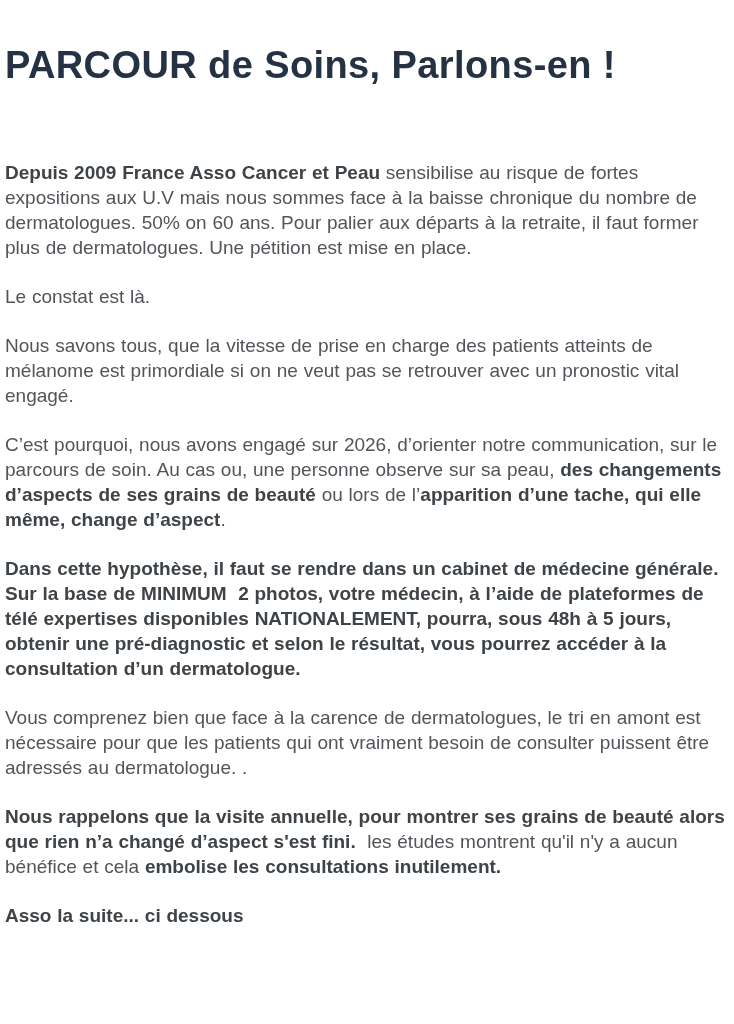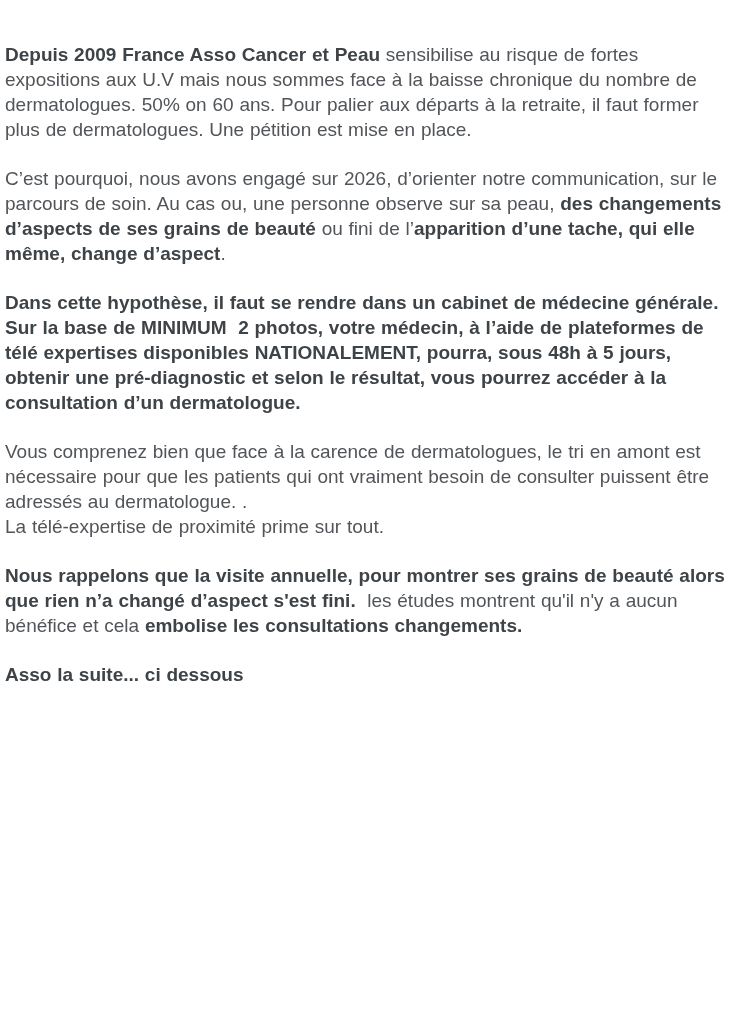--- a/index.html
+++ b/index.html
@@ -37,41 +37,48 @@
   p.para .b {
     font-weight: bold;
     color: #3e4347;
   }
 </style>
 </head>
 <body>
 
 <div class="page">
 
+  <h1 class="title">PARCOUR de Soins, Parlons-en !</h1>
 
   <p class="para">
     <span class="b">Depuis 2009 France Asso Cancer et Peau</span><span> sensibilise au risque de fortes expositions aux U.V mais nous sommes face à la baisse chronique du nombre de dermatologues. 50% on 60 ans. Pour palier aux départs à la retraite, il faut former plus de dermatologues. Une pétition est mise en place.</span>
   </p>
 
-
+  <p class="para">
+    <span>Le constat est là.</span>
+  </p>
 
   <p class="para">
-    <span>C’est pourquoi, nous avons engagé sur 2026, d’orienter notre communication, sur le parcours de soin. Au cas ou, une personne observe sur sa peau, </span><span class="b">des changements d’aspects de ses grains de beauté</span><span> ou fini de l’</span><span class="b">apparition d’une tache, qui elle même, change d’aspect</span><span>.</span>
+    <span>Nous savons tous, que la vitesse de prise en charge des patients atteints de mélanome est primordiale si on ne veut pas se retrouver avec un pronostic vital engagé.</span>
+  </p>
+
+  <p class="para">
+    <span>C’est pourquoi, nous avons engagé sur 2026, d’orienter notre communication, sur le parcours de soin. Au cas ou, une personne observe sur sa peau, </span><span class="b">des changements d’aspects de ses grains de beauté</span><span> ou lors de l’</span><span class="b">apparition d’une tache, qui elle même, change d’aspect</span><span>.</span>
   </p>
 
   <p class="para">
     <span class="b">Dans cette hypothèse, il faut se rendre dans un cabinet de médecine générale. Sur la base de MINIMUM&nbsp; 2 photos, votre médecin, à l’aide de plateformes de télé expertises disponibles NATIONALEMENT, pourra, sous 48h à 5 jours, obtenir une pré-diagnostic et selon le résultat, vous pourrez accéder à la consultation d’un dermatologue.</span>
   </p>
 
   <p class="para">
-    <span>Vous comprenez bien que face à la carence de dermatologues, le tri en amont est nécessaire pour que les patients qui ont vraiment besoin de consulter puissent être adressés au dermatologue. .</span><br><span>La télé-expertise de proximité prime sur tout.</span>
+    <span>Vous comprenez bien que face à la carence de dermatologues, le tri en amont est nécessaire pour que les patients qui ont vraiment besoin de consulter puissent être adressés au dermatologue. .</span><br>
   </p>
 
 
   <p class="para">
-    <span class="b">Nous rappelons que la visite annuelle, pour montrer ses grains de beauté alors que rien n’a changé d’aspect s'est fini.</span><span>&nbsp; les études montrent qu'il n'y a aucun bénéfice et cela </span><span class="b">embolise les consultations changements.</span>
+    <span class="b">Nous rappelons que la visite annuelle, pour montrer ses grains de beauté alors que rien n’a changé d’aspect s'est fini.</span><span>&nbsp; les études montrent qu'il n'y a aucun bénéfice et cela </span><span class="b">embolise les consultations inutilement.</span>
   </p>
 
   <p class="para">
     <span class="b">Asso la suite... ci dessous</span>
   </p>
 
 </div>
 
 </body></html>

